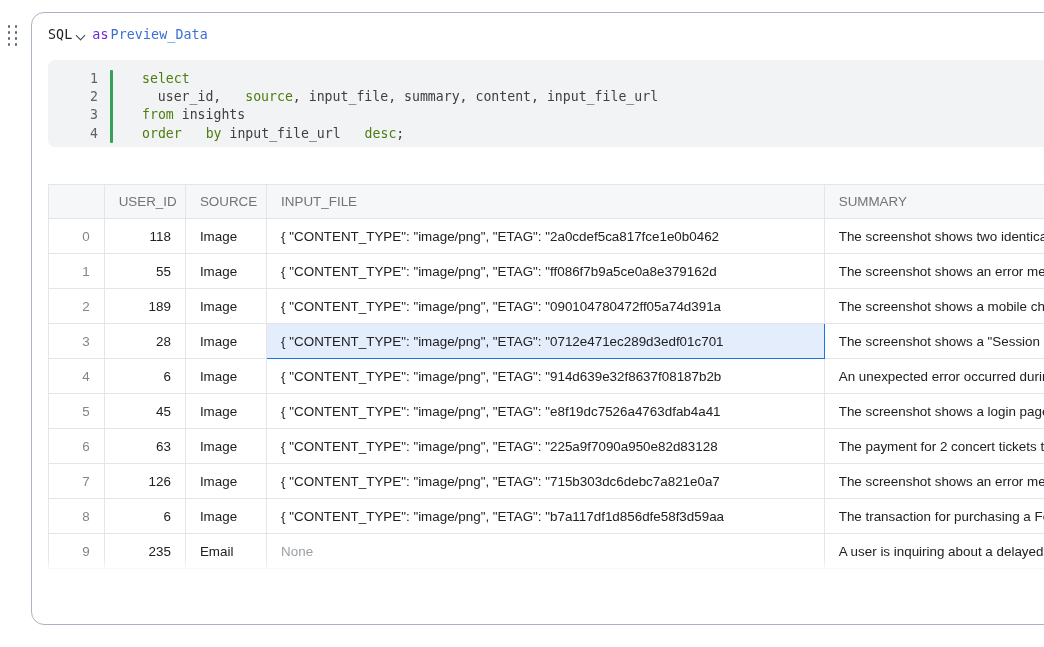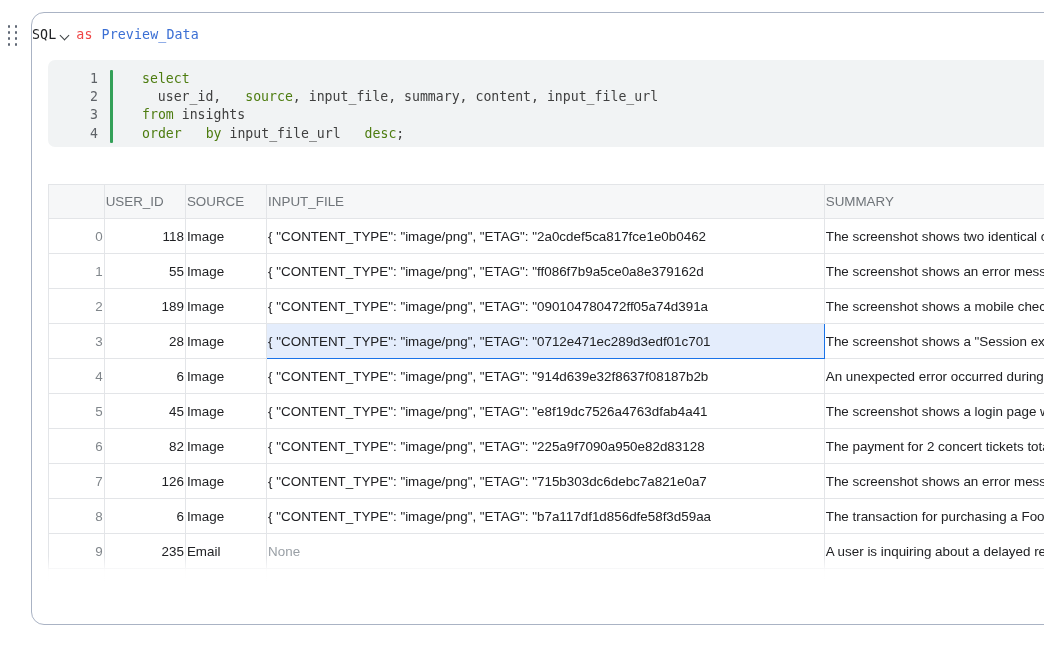--- a/index.html
+++ b/index.html
@@ -54,21 +54,21 @@
     box-sizing: border-box;
     background: #ffffff;
     border: 1.6px solid #aab3c4;
     border-radius: 13px;
     overflow: hidden;
   }
 
   
   .card-header {
     position: absolute;
-    left: 0;
+    left: 16px;
     top: 14px;
     display: flex;
     align-items: center;
     gap: 0;
     font-family: "DejaVu Sans Mono", "Liberation Mono", monospace;
     font-size: 13.3px;
     color: #1f2328;
     letter-spacing: 0.1px;
     white-space: nowrap;
   }
@@ -85,21 +85,21 @@
     content: "";
     position: absolute;
     left: 1.5px;
     top: 2.5px;
     width: 6px;
     height: 6px;
     border-right: 1.3px solid #3c4043;
     border-bottom: 1.3px solid #3c4043;
     transform: rotate(45deg);
   }
-  .hdr-as { color: #ef4444; margin-right: 9px; }
+  .hdr-as { color: #6d28d9; margin-right: 2px; }
   .hdr-alias { color: #3b6fd4; }
 
   
   .code-block {
     position: absolute;
     left: 16px;
     top: 47px;
     right: 0;
     height: 87px;
     background: #f1f3f4;
@@ -147,21 +147,21 @@
   table.grid {
     border-collapse: collapse;
     table-layout: fixed;
     width: 1400px;
     font-size: 13.4px;
     color: #202124;
   }
   table.grid th, table.grid td {
     border: 1px solid #e3e5e8;
     height: 35px;
-    padding: 0 1px;
+    padding: 0 14px;
     box-sizing: border-box;
     white-space: nowrap;
     overflow: hidden;
     vertical-align: middle;
   }
   table.grid th {
     background: #f6f7f8;
     color: #70757a;
     font-weight: 400;
     text-align: left;
@@ -307,21 +307,21 @@
             </tr>
             <tr>
               <td class="idx">5</td>
               <td class="uid">45</td>
               <td class="src">Image</td>
               <td class="infile">{  "CONTENT_TYPE": "image/png",  "ETAG": "e8f19dc7526a4763dfab4a41</td>
               <td class="summ">The screenshot shows a login page with a n</td>
             </tr>
             <tr>
               <td class="idx">6</td>
-              <td class="uid">82</td>
+              <td class="uid">63</td>
               <td class="src">Image</td>
               <td class="infile">{  "CONTENT_TYPE": "image/png",  "ETAG": "225a9f7090a950e82d83128</td>
               <td class="summ">The payment for 2 concert tickets totaling $</td>
             </tr>
             <tr>
               <td class="idx">7</td>
               <td class="uid">126</td>
               <td class="src">Image</td>
               <td class="infile">{  "CONTENT_TYPE": "image/png",  "ETAG": "715b303dc6debc7a821e0a7</td>
               <td class="summ">The screenshot shows an error message inc</td>

